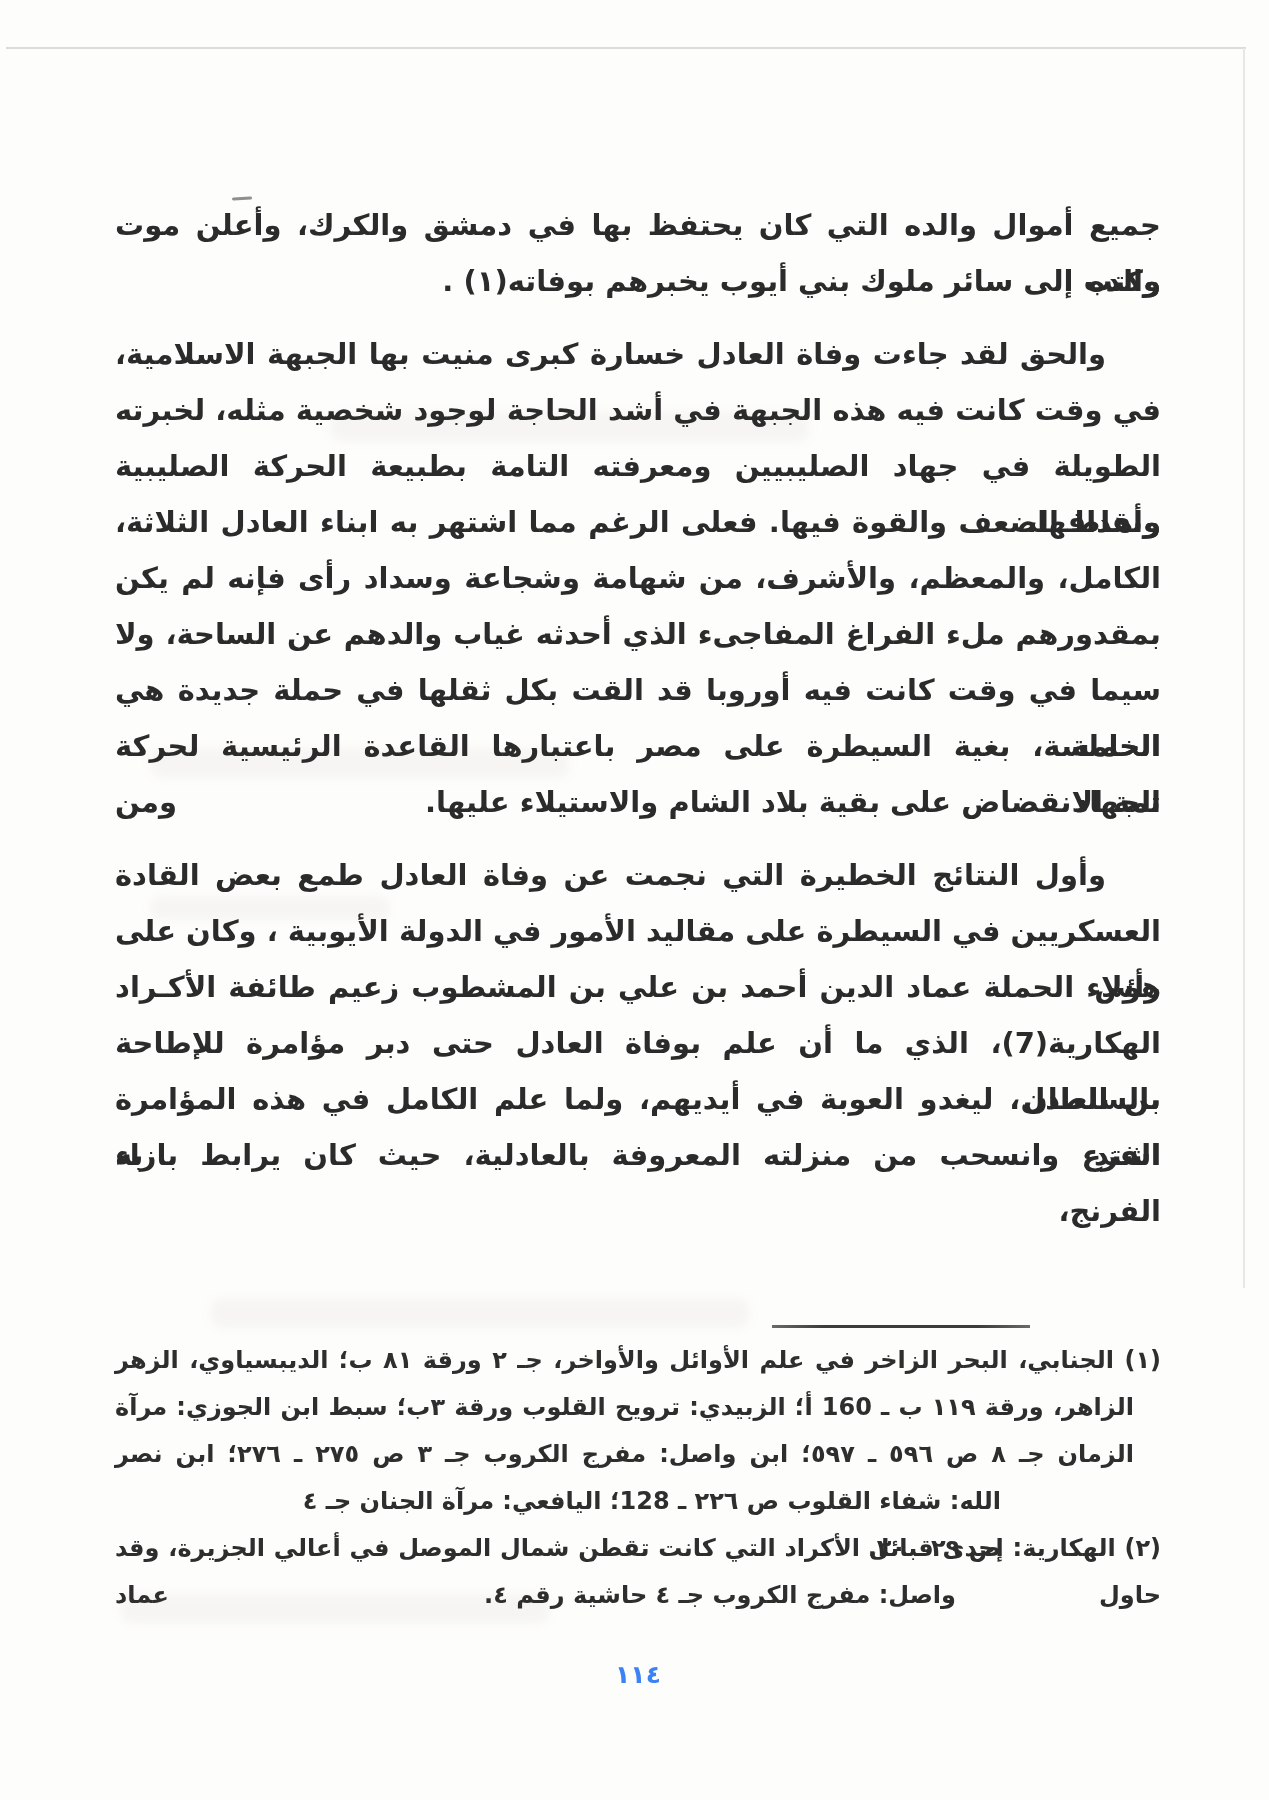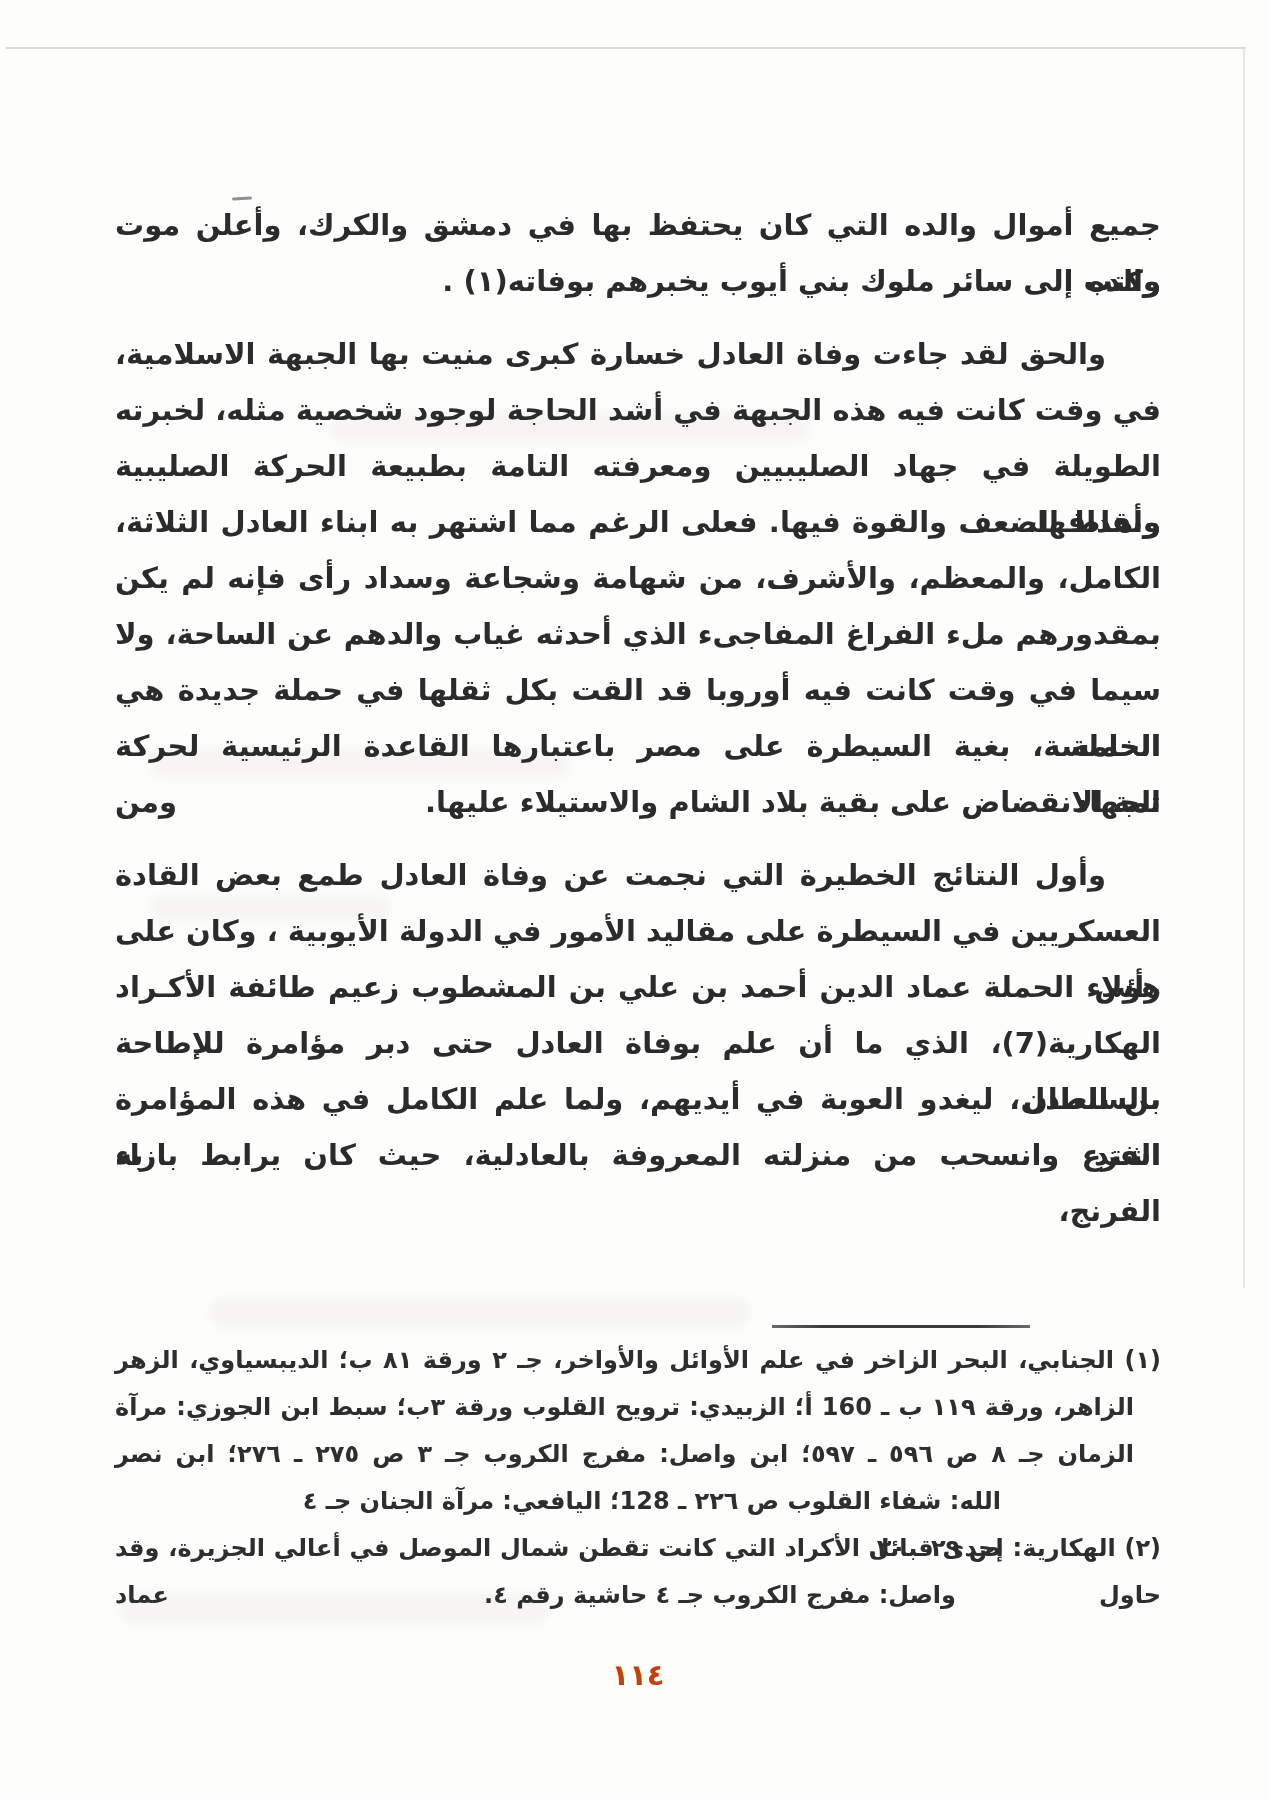--- a/index.html
+++ b/index.html
@@ -47,21 +47,21 @@
     text-align:justify;text-align-last:justify;
   }
   .fline.hang{padding-right:27px;}
   .fline.endline{text-align:right;text-align-last:right;}
   .fline.deep1{padding-right:160px;padding-left:160px;}
   .fline.deep2{padding-right:205px;padding-left:310px;}
   
   .page-number{
     position:absolute;top:1652px;right:108px;width:1046px;height:46px;
     line-height:46px;text-align:center;direction:rtl;
-    font-size:29px;font-weight:700;color:#c2410c;
+    font-size:25px;font-weight:700;color:#3b82f6;
   }
 </style>
 </head>
 <body>
 
 <div class="sheet">
 
   <div class="edge-top"></div>
   <div class="edge-right"></div>
   <div class="ink-dash"></div>

